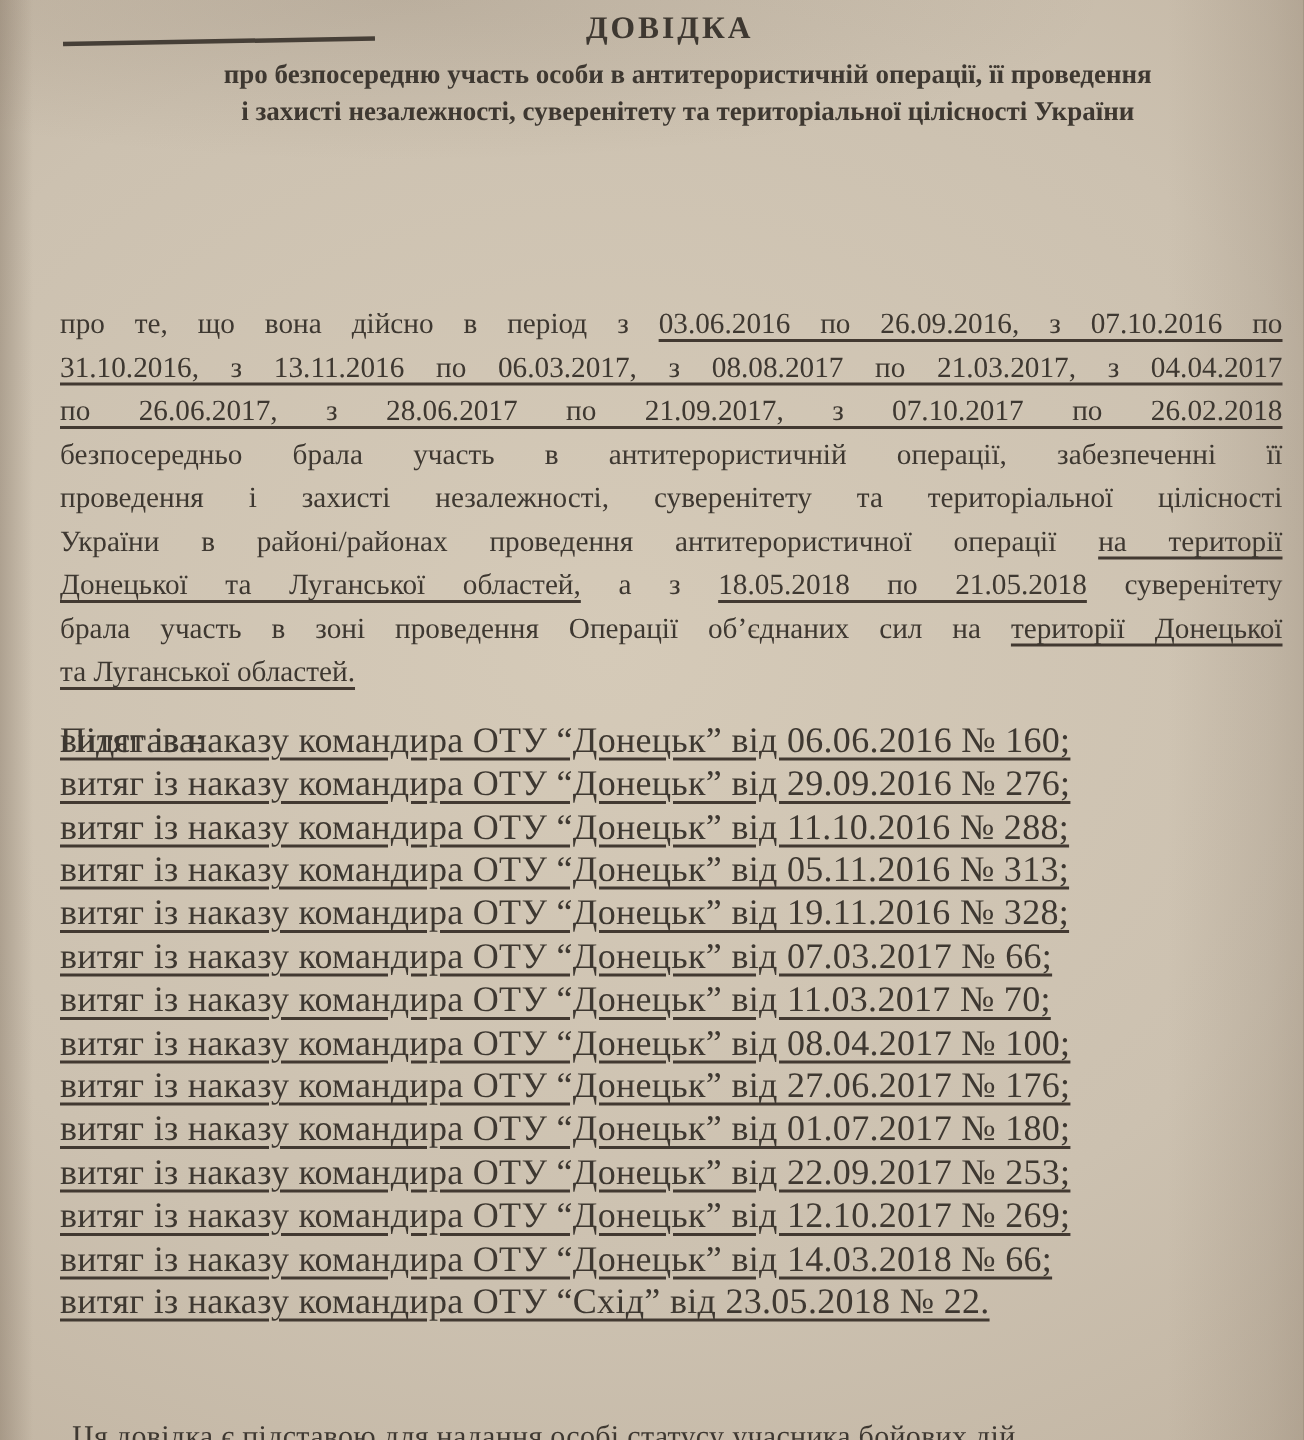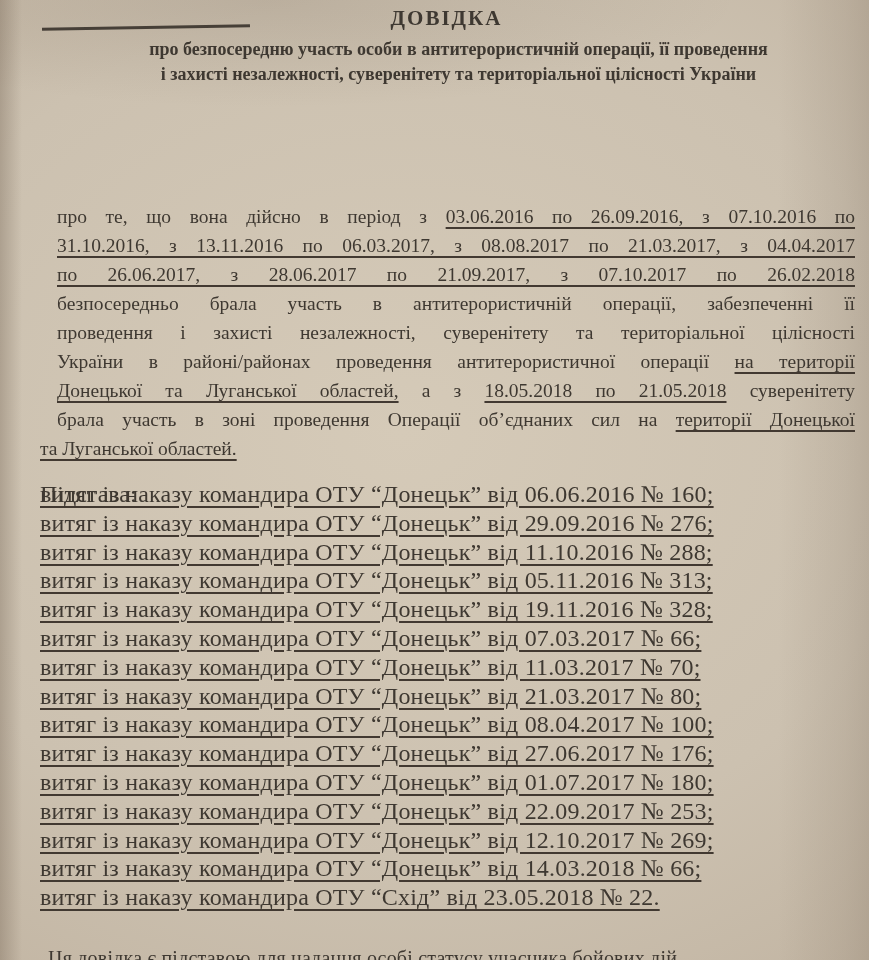--- a/index.html
+++ b/index.html
@@ -54,21 +54,21 @@
   .name-row .spacer.lined { border-bottom: 2px solid rgba(62,54,46,0.9); }
   .name-field { font-weight: bold; font-size: 20px; padding: 0 10px; white-space: nowrap; }
   .full-line { margin: 4px 10px 0 33px; height: 0; border-bottom: 2px solid rgba(62,54,46,0.9); }
   .name-caption { text-align: center; font-size: 14.5px; margin-top: 3px; }
   
   .body-par {
     position: absolute; top: 202px; left: 40px; width: 815px;
     font-size: 19.5px; line-height: 29px;
   }
   .body-par .line { white-space: nowrap; }
-  .body-par .line.fill { white-space: normal; text-align: justify; text-align-last: justify; margin-left: 17px; }
+  .body-par .line.fill { white-space: normal; text-align: justify; text-align-last: justify; }
   
   .basis {
     position: absolute; top: 480px; left: 40px; width: 812px;
     font-size: 24px; line-height: 28.8px;
   }
   .basis-label { position: absolute; left: 0; top: 0; }
   .basis-items { }
   .basis-item { white-space: nowrap; letter-spacing: 0.2px; }
   
   .footer-note {
@@ -106,21 +106,20 @@
   <div class="basis">
     <span class="basis-label">Підстава:</span>
     <div class="basis-items">
       <div class="basis-item u">витяг із наказу командира ОТУ “Донецьк” від 06.06.2016 № 160;</div>
       <div class="basis-item u">витяг із наказу командира ОТУ “Донецьк” від 29.09.2016 № 276;</div>
       <div class="basis-item u">витяг із наказу командира ОТУ “Донецьк” від 11.10.2016 № 288;</div>
       <div class="basis-item u">витяг із наказу командира ОТУ “Донецьк” від 05.11.2016 № 313;</div>
       <div class="basis-item u">витяг із наказу командира ОТУ “Донецьк” від 19.11.2016 № 328;</div>
       <div class="basis-item u">витяг із наказу командира ОТУ “Донецьк” від 07.03.2017 № 66;</div>
       <div class="basis-item u">витяг із наказу командира ОТУ “Донецьк” від 11.03.2017 № 70;</div>
-      <div class="basis-item u">витяг із наказу командира ОТУ “Донецьк” від 21.03.2017 № 80;</div>
       <div class="basis-item u">витяг із наказу командира ОТУ “Донецьк” від 08.04.2017 № 100;</div>
       <div class="basis-item u">витяг із наказу командира ОТУ “Донецьк” від 27.06.2017 № 176;</div>
       <div class="basis-item u">витяг із наказу командира ОТУ “Донецьк” від 01.07.2017 № 180;</div>
       <div class="basis-item u">витяг із наказу командира ОТУ “Донецьк” від 22.09.2017 № 253;</div>
       <div class="basis-item u">витяг із наказу командира ОТУ “Донецьк” від 12.10.2017 № 269;</div>
       <div class="basis-item u">витяг із наказу командира ОТУ “Донецьк” від 14.03.2018 № 66;</div>
       <div class="basis-item u">витяг із наказу командира ОТУ “Схід” від 23.05.2018 № 22.</div>
     </div>
   </div>
 

